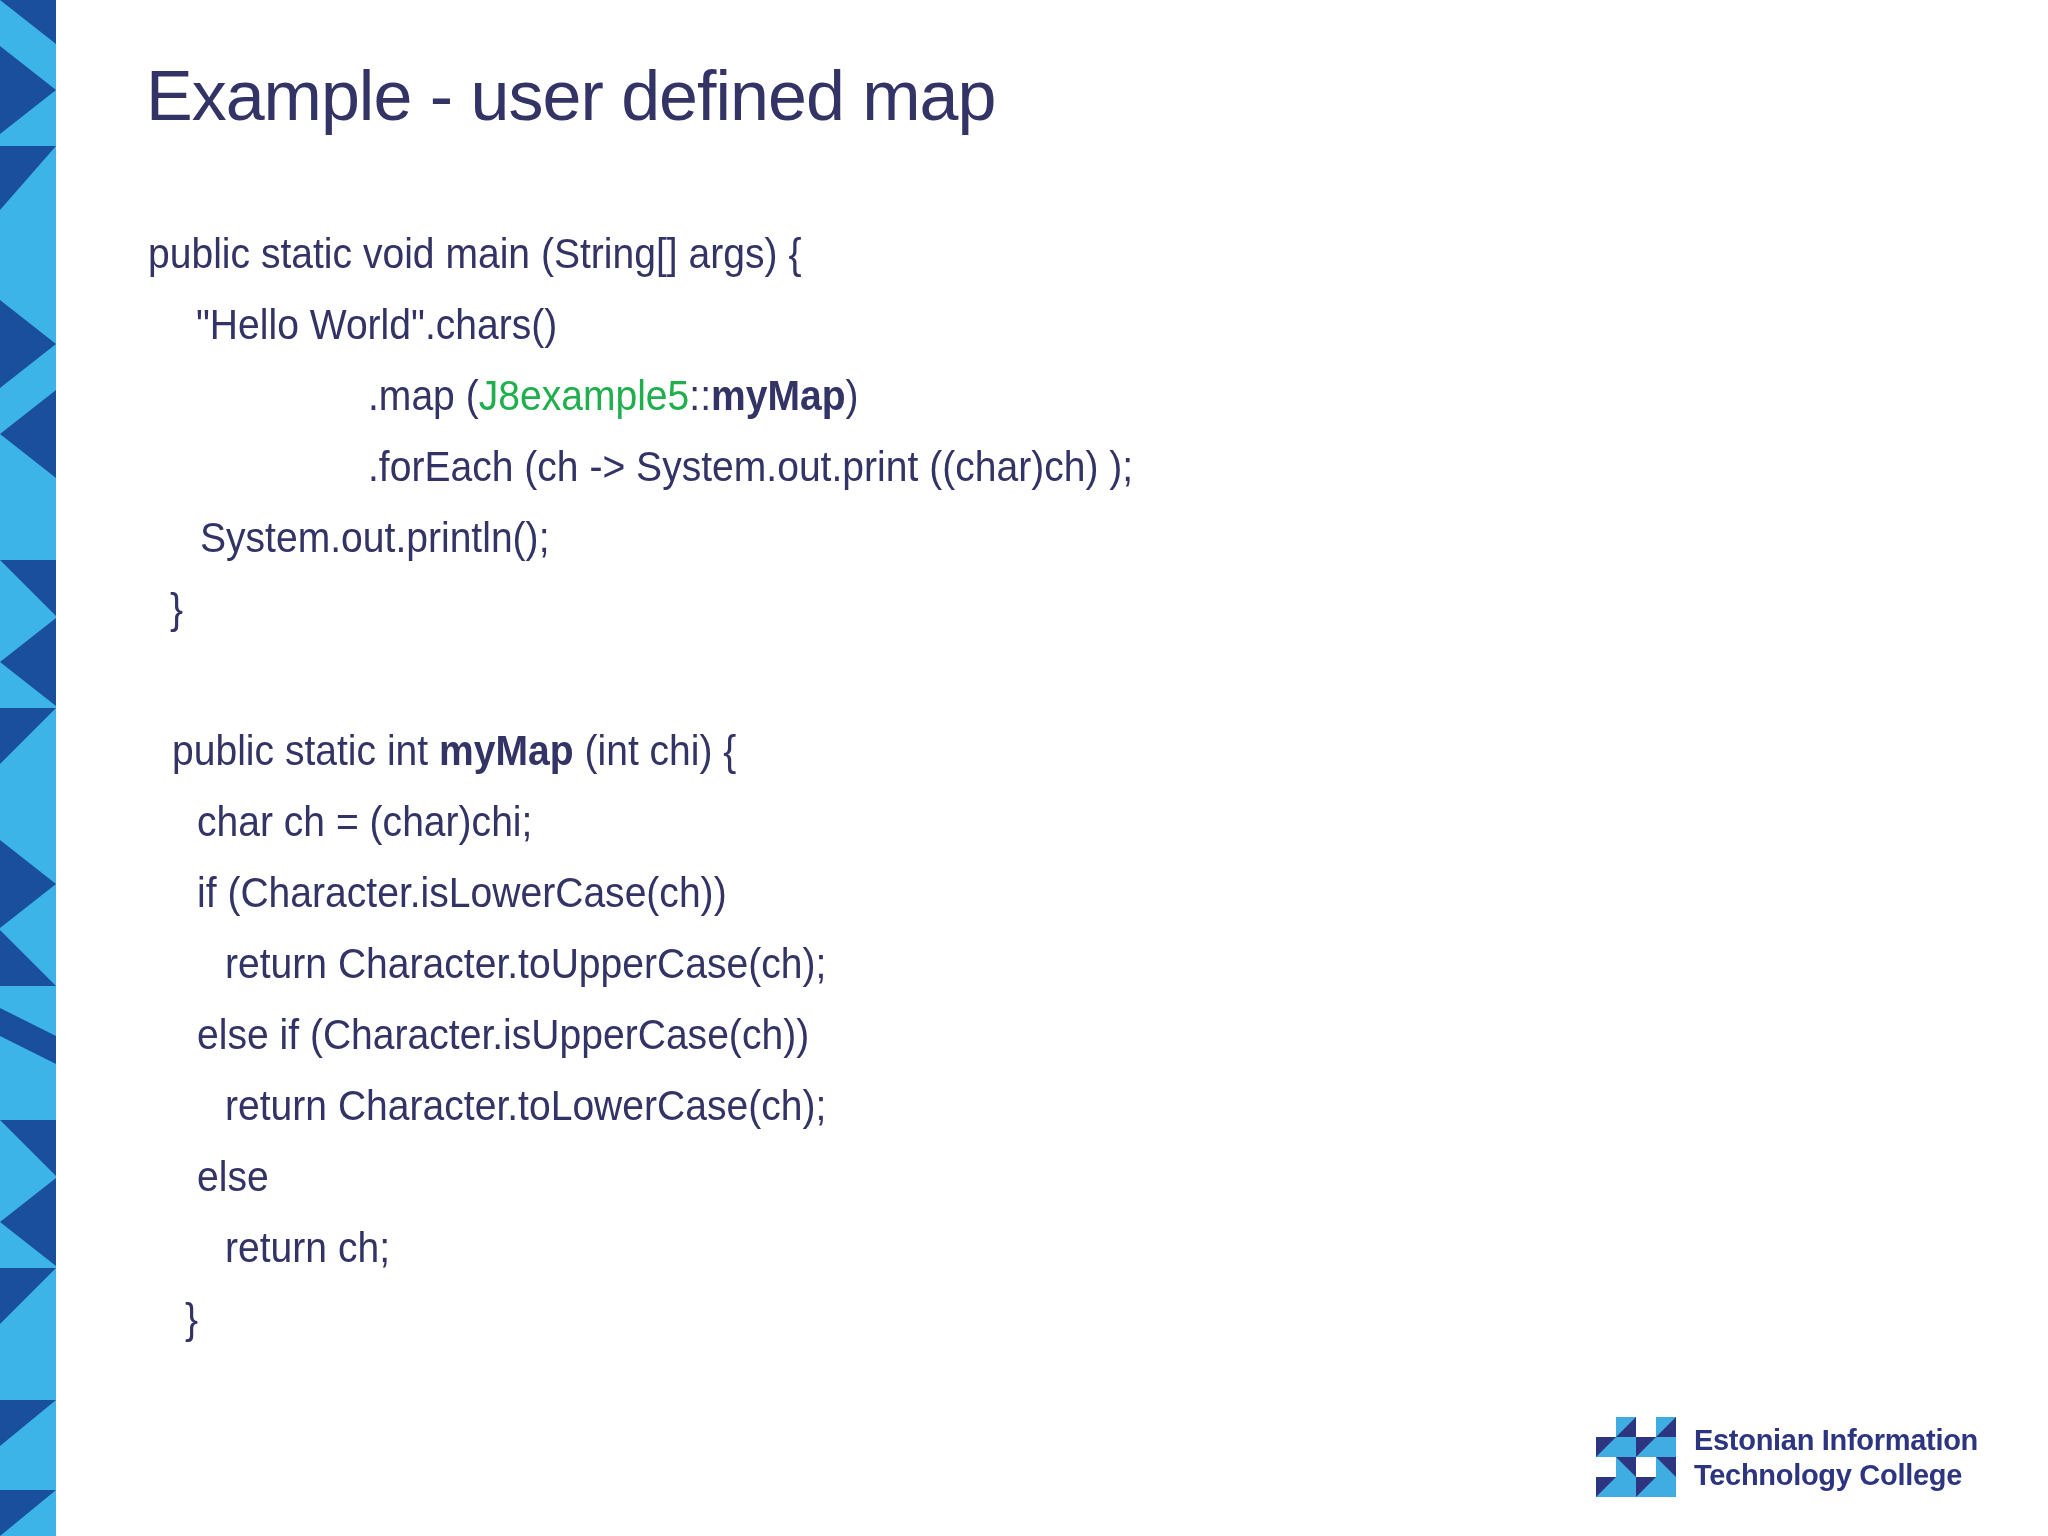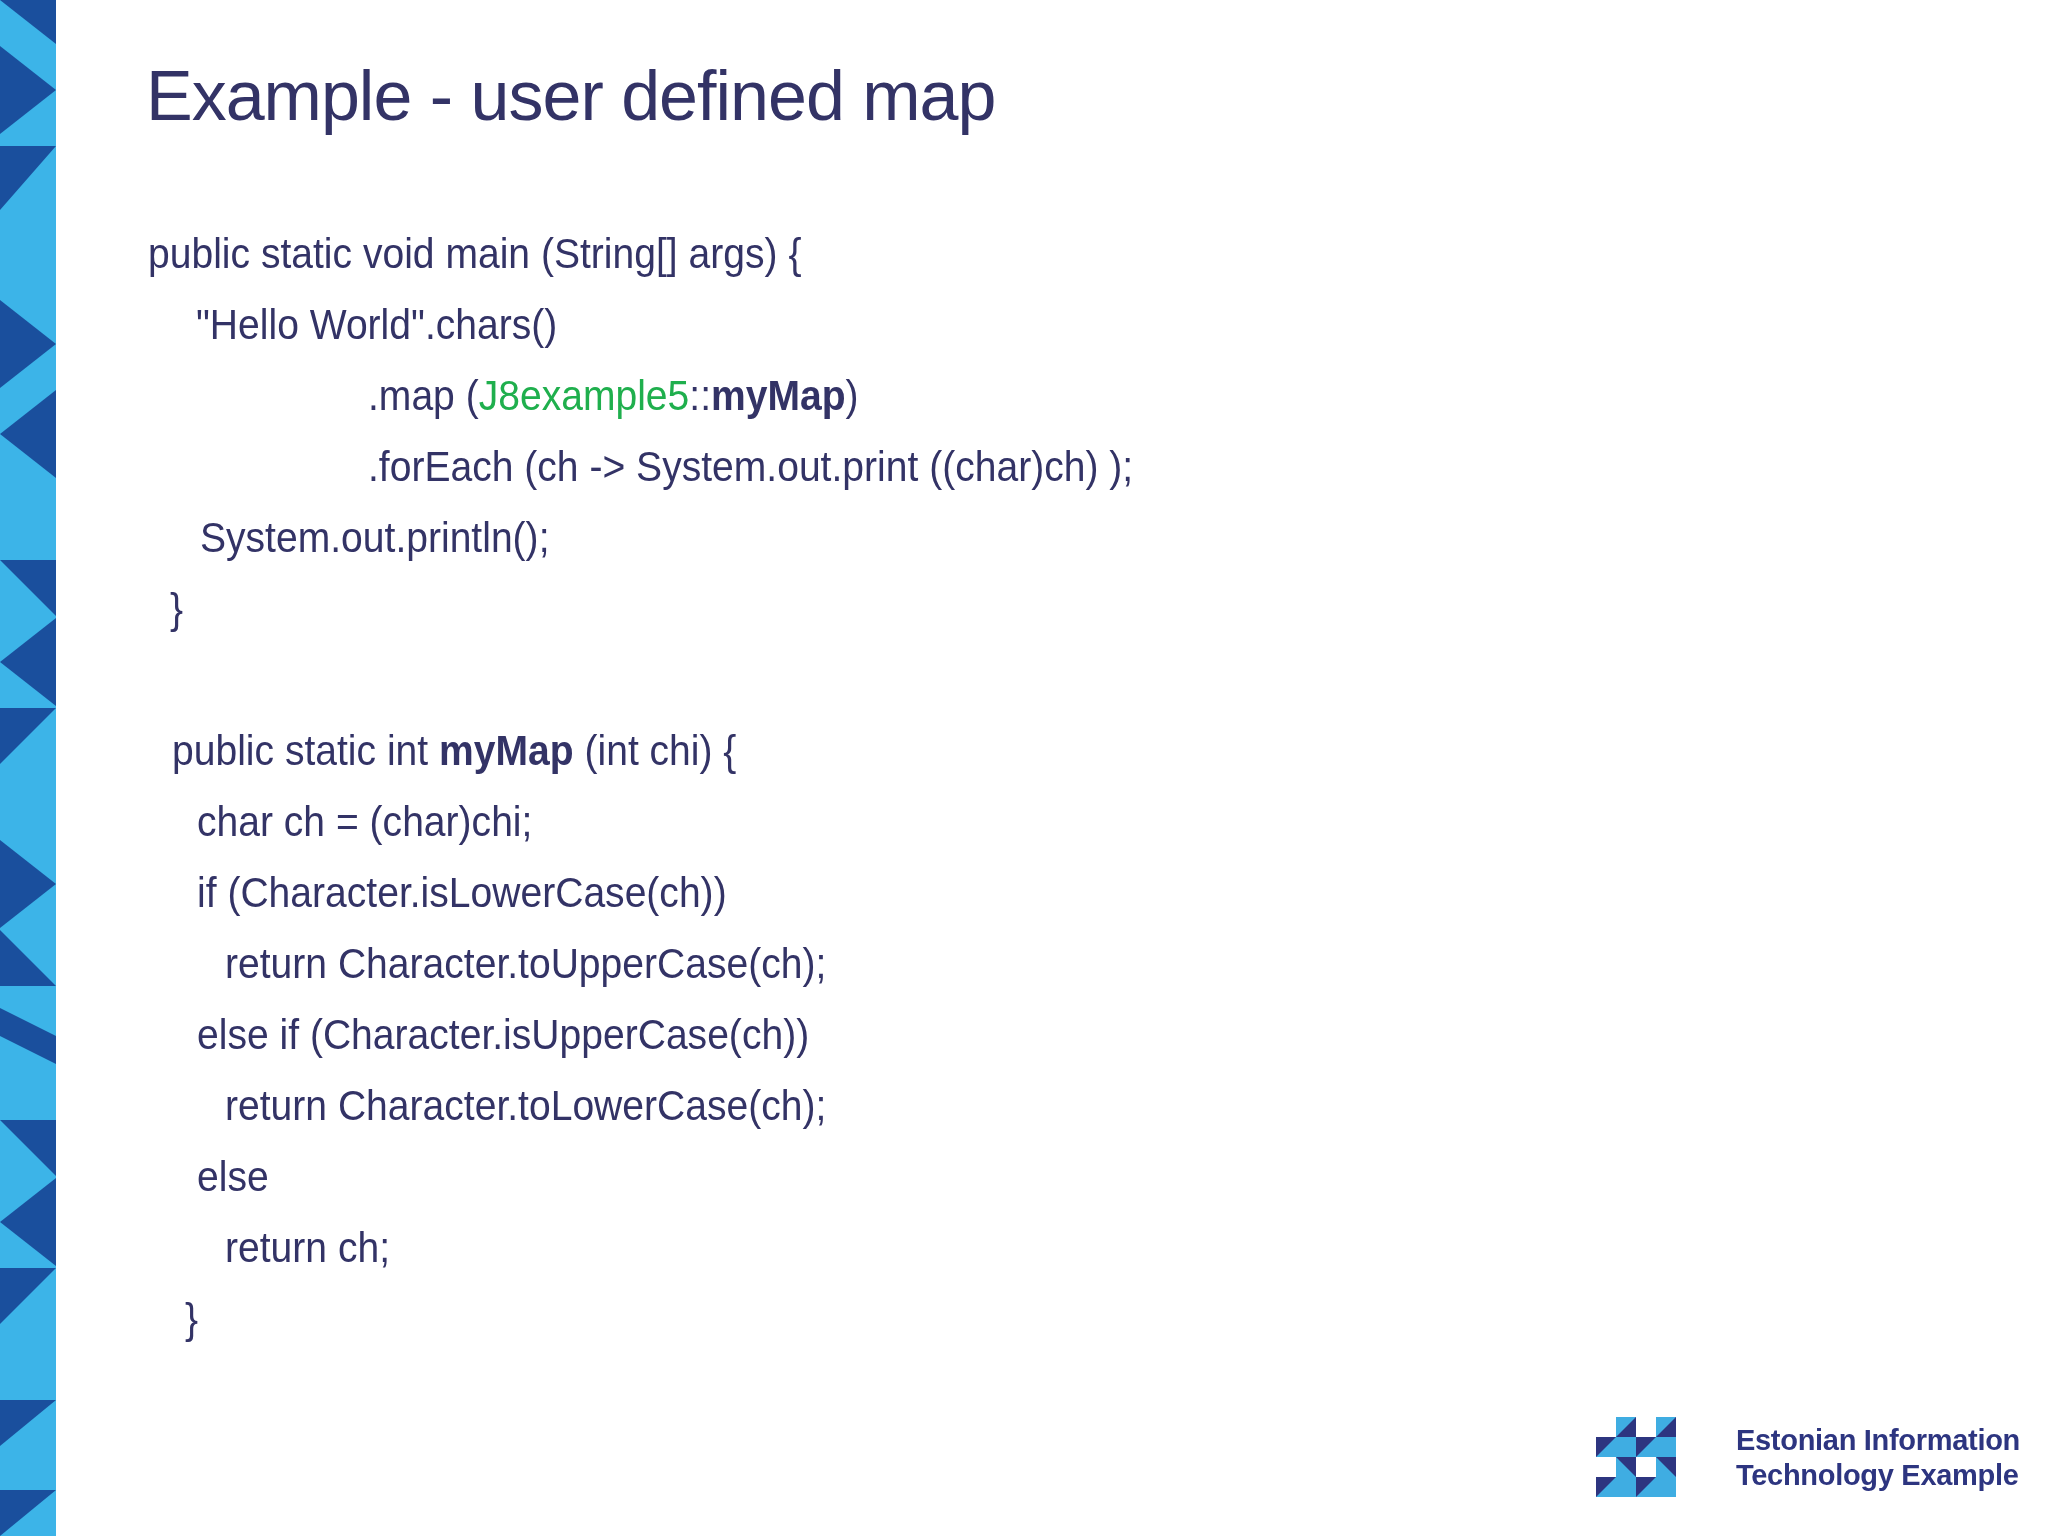--- a/index.html
+++ b/index.html
@@ -39,21 +39,21 @@
   .ln .b { font-weight: bold; }
   .ln .green { color: var(--code-green); }
   .logo {
     position: absolute; left: 1596px; top: 1416px;
     display: flex; align-items: flex-start; gap: 18px;
   }
   .logo-mark { width: 80px; height: 82px; display: block; }
   .logo-text {
     padding-top: 7px;
     font-weight: bold; font-size: 29px; line-height: 35px;
-    letter-spacing: -0.3px; color: var(--logo-navy); white-space: nowrap; margin-left: 42px;
+    letter-spacing: -0.3px; color: var(--logo-navy); white-space: nowrap;
   }
 </style>
 </head>
 <body>
 
 <svg class="strip" viewBox="0 0 56 1536" preserveAspectRatio="none">
   <rect x="0" y="0" width="56" height="1536" fill="var(--strip-light-blue)"></rect>
   <g fill="var(--strip-dark-blue)">
     <polygon points="0,0 56,0 56,44"></polygon>
     <polygon points="0,46 56,90 0,134"></polygon>
@@ -110,15 +110,15 @@
       <polygon points="0,20 20,20 0,40"></polygon>
       <polygon points="40,20 60,20 40,40"></polygon>
       <polygon points="20,40 40,40 40,60"></polygon>
       <polygon points="60,40 80,40 80,60"></polygon>
       <polygon points="0,60 20,60 0,80"></polygon>
       <polygon points="40,60 60,60 40,80"></polygon>
     </g>
   </svg>
   <div class="logo-text">
     <div>Estonian Information</div>
-    <div>Technology Example</div>
+    <div>Technology College</div>
   </div>
 </div>
 
 </body></html>

